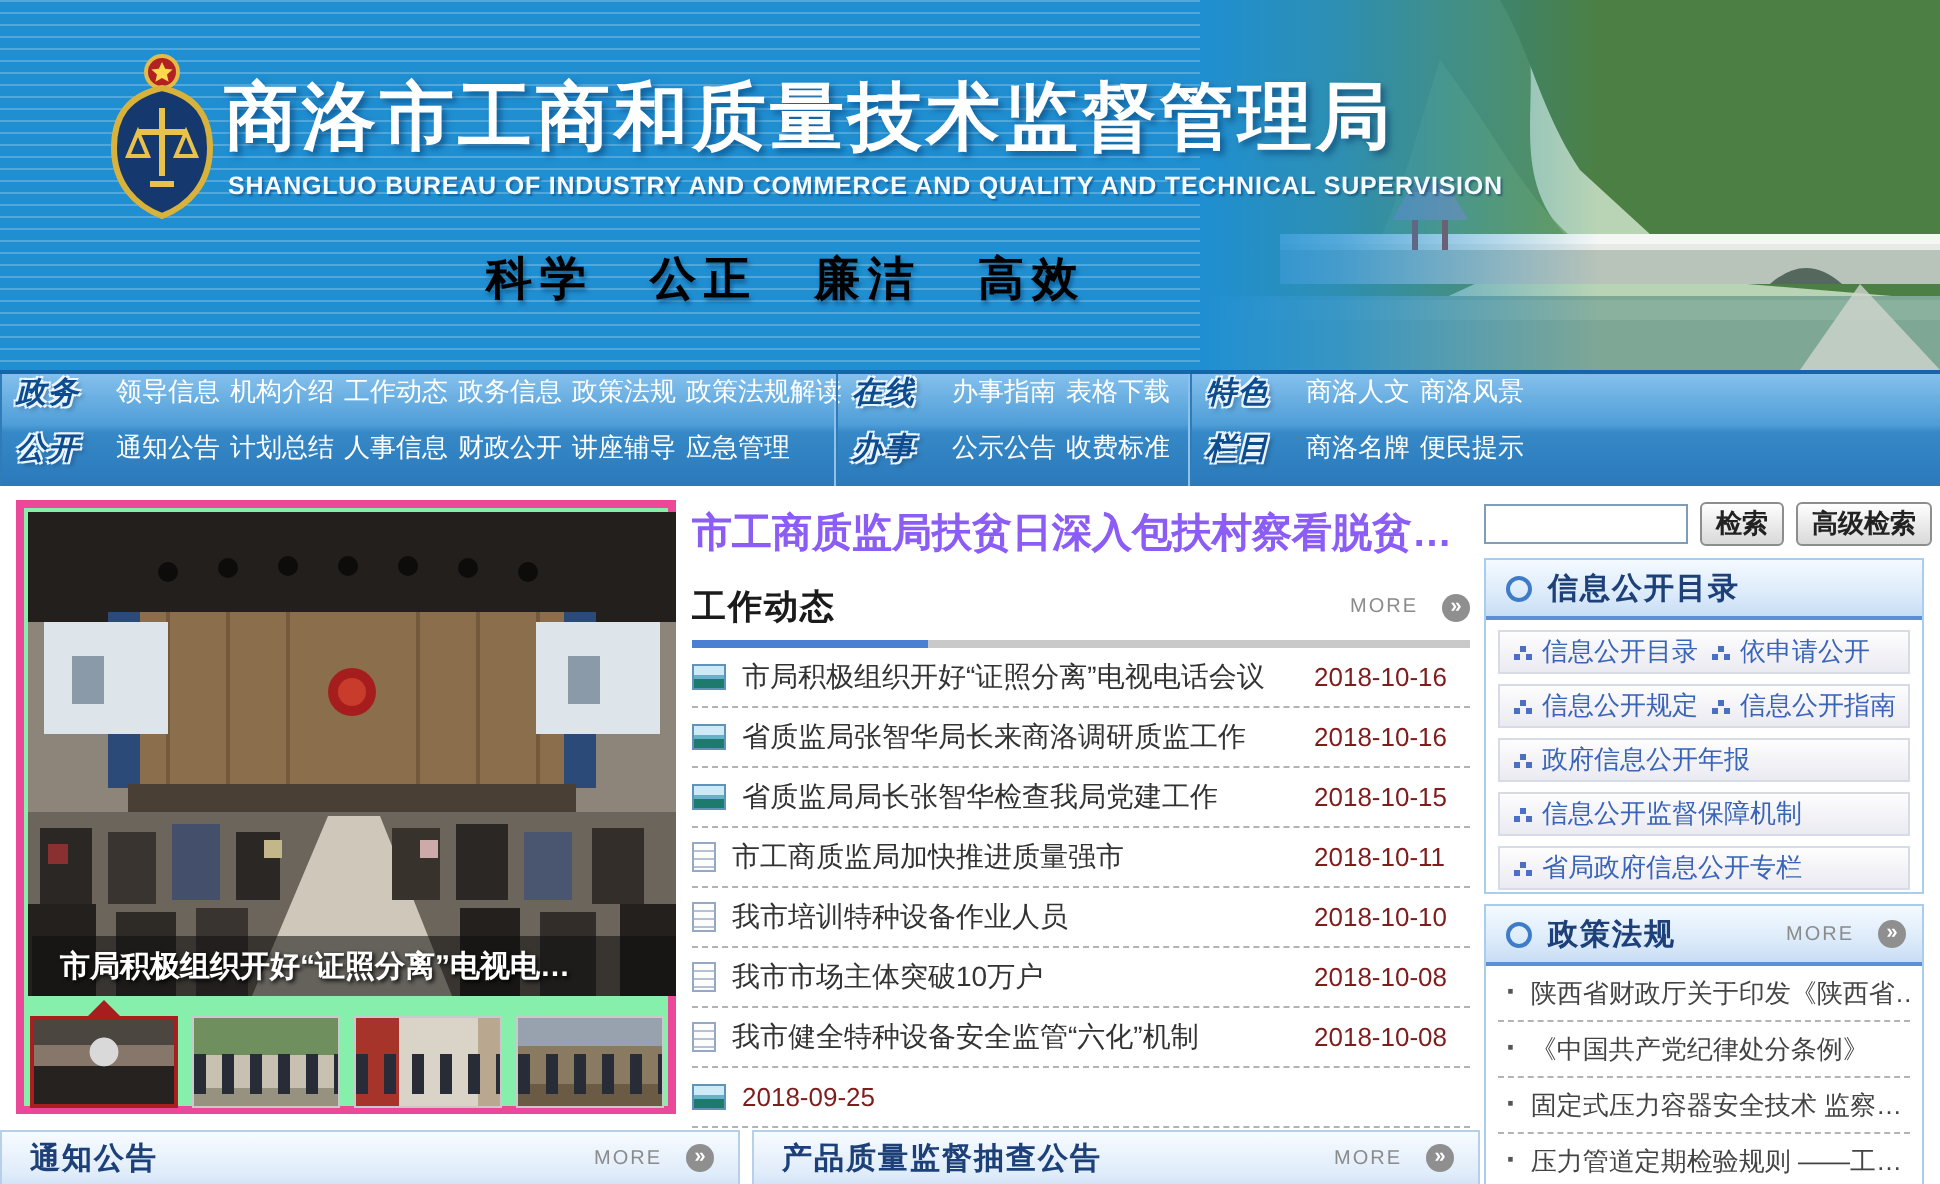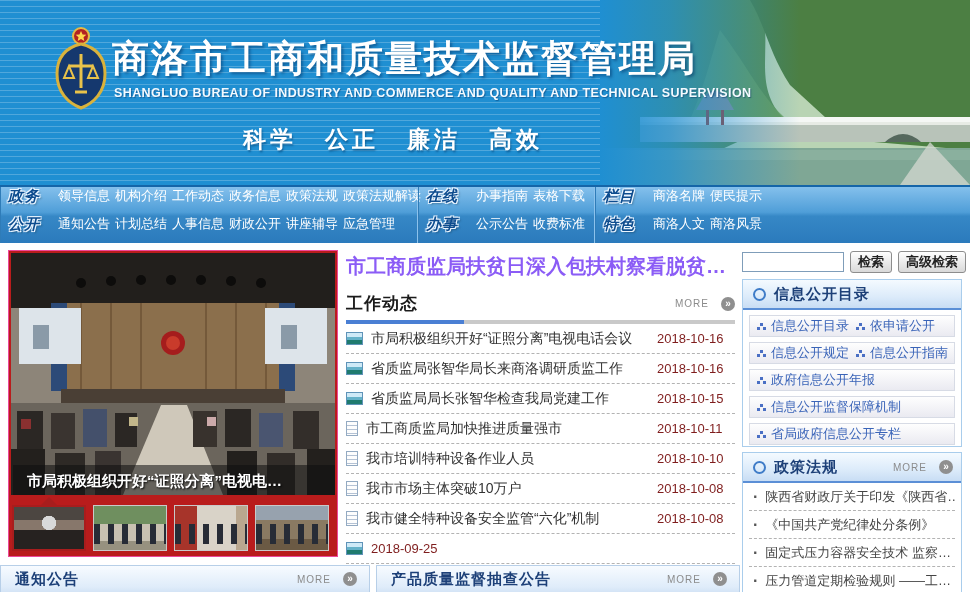--- a/index.html
+++ b/index.html
@@ -11,40 +11,40 @@
   .banner .stripes{position:absolute;inset:0;
       background:repeating-linear-gradient(180deg,rgba(255,255,255,.22) 0 1px,rgba(255,255,255,0) 1px 6px);}
   .scenic{position:absolute;right:0;top:0;width:370px;height:185px;}
   .scenic .fade{position:absolute;left:0;top:0;width:200px;height:185px;
       background:linear-gradient(90deg,#1f8fd2 0%,rgba(31,143,210,.75) 35%,rgba(31,143,210,0) 100%);}
   .logo{position:absolute;left:50px;top:24px;width:62px;height:86px;}
   .b-title{position:absolute;left:112px;top:34px;margin:0;font-size:37px;font-weight:bold;color:#fff;
       letter-spacing:2px;white-space:nowrap;text-shadow:2px 2px 3px rgba(0,45,95,.5);}
   .b-sub{position:absolute;left:114px;top:86px;font-size:12.5px;font-weight:bold;color:#f4faff;
       letter-spacing:.4px;white-space:nowrap;text-shadow:1px 1px 1px rgba(0,45,95,.45);}
-  .slogan{position:absolute;left:243px;top:124px;font-size:23px;font-weight:bold;color:#ffffff;
+  .slogan{position:absolute;left:243px;top:124px;font-size:23px;font-weight:bold;color:#000000;
       letter-spacing:4px;text-shadow:1px 2px 2px rgba(0,60,110,.55);}
   .slogan span{margin-right:28px;}
 
   
   .nav{position:absolute;left:0;top:185px;width:970px;height:58px;
       background:linear-gradient(180deg,#84c0ec 0%,#4f9ed8 45%,#3688c6 52%,#2b7abc 100%);
       border-top:2px solid #1565a8;box-sizing:border-box;display:flex;}
   .nav-g{box-sizing:border-box;border-right:1px solid #8cc2ec;box-shadow:1px 0 0 #2f7cb8 inset;}
   .nav-g:last-child{border-right:none;}
   .nav-row{height:28px;display:flex;}
   .nav-lb{flex:none;width:44px;margin-left:8px;font-size:15px;font-weight:bold;font-style:italic;
       color:#0d4c8e;letter-spacing:1px;
       text-shadow:1px 1px 0 #eaf5ff,-1px -1px 0 #eaf5ff,1px -1px 0 #eaf5ff,-1px 1px 0 #eaf5ff,2px 2px 2px rgba(0,0,0,.25);}
   .nav-links{display:flex;margin-left:6px;}
   .nl{font-size:13px;color:#fff;margin-right:5px;white-space:nowrap;cursor:pointer;}
 
   
-  .carousel{position:absolute;left:8px;top:250px;width:330px;height:307px;border:1px solid #ec4899;
-      box-sizing:border-box;background:#b91c1c;}
+  .carousel{position:absolute;left:8px;top:250px;width:330px;height:307px;border:4px solid #ec4899;
+      box-sizing:border-box;background:#86efac;}
   .photo{position:absolute;left:2px;top:2px;width:324px;height:242px;overflow:hidden;background:#2a2622;}
   .caption{position:absolute;left:2px;top:212px;width:324px;height:32px;box-sizing:border-box;
       background:rgba(15,15,15,.55);color:#fff;font-weight:bold;font-size:15px;line-height:32px;
       padding-left:14px;white-space:nowrap;overflow:hidden;text-shadow:1px 1px 2px #000;cursor:pointer;}
   .thumbs{position:absolute;left:3px;top:254px;width:324px;display:flex;gap:7px;}
   .thumb{width:74px;height:46px;border:1px solid #c9c9c9;box-sizing:border-box;position:relative;overflow:hidden;cursor:pointer;}
   .thumb.active{border:2px solid #a81d1d;}
   .tri{position:absolute;left:32px;top:246px;width:0;height:0;
       border-left:8px solid transparent;border-right:8px solid transparent;border-bottom:8px solid #a81d1d;}
   .t1{background:radial-gradient(circle at 50% 38%,#d9d9d9 0 16%,rgba(0,0,0,0) 17%),
@@ -193,31 +193,31 @@
         <span class="nav-links">
           <span class="nl">公示公告</span>
           <span class="nl">收费标准</span>
         </span>
       </div>
     </div>
 
 
     <div class="nav-g" style="width:194px;">
       <div class="nav-row">
+        <span class="nav-lb">特色</span>
+        <span class="nav-links">
+          <span class="nl">商洛人文</span>
+          <span class="nl">商洛风景</span>
+        </span>
+      </div>
+      <div class="nav-row">
         <span class="nav-lb">栏目</span>
         <span class="nav-links">
           <span class="nl">商洛名牌</span>
           <span class="nl">便民提示</span>
-        </span>
-      </div>
-      <div class="nav-row">
-        <span class="nav-lb">特色</span>
-        <span class="nav-links">
-          <span class="nl">商洛人文</span>
-          <span class="nl">商洛风景</span>
         </span>
       </div>
     </div>
   </nav>
 
   <section class="carousel">
     <div class="photo">
       <svg width="324" height="242" viewBox="0 0 324 242" preserveAspectRatio="none">
         <rect width="324" height="242" fill="#8d8579"></rect>
         <rect width="324" height="55" fill="#221f1c"></rect>

